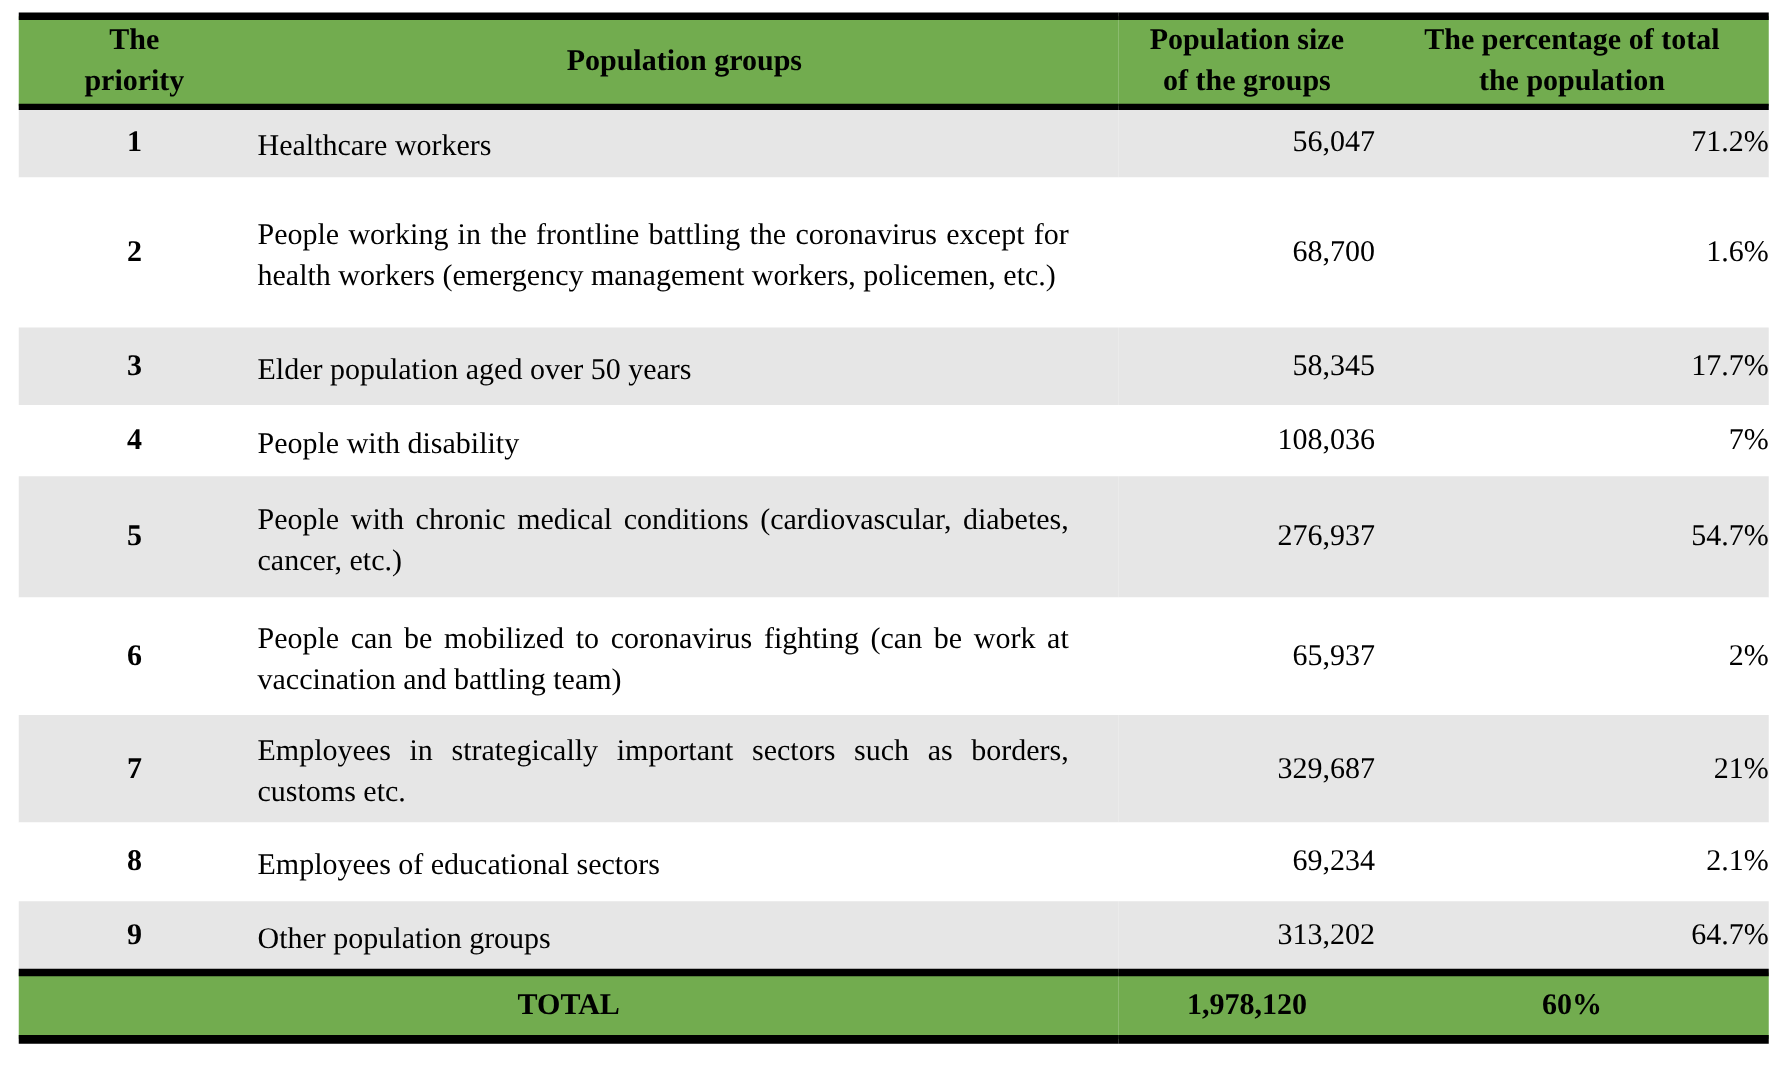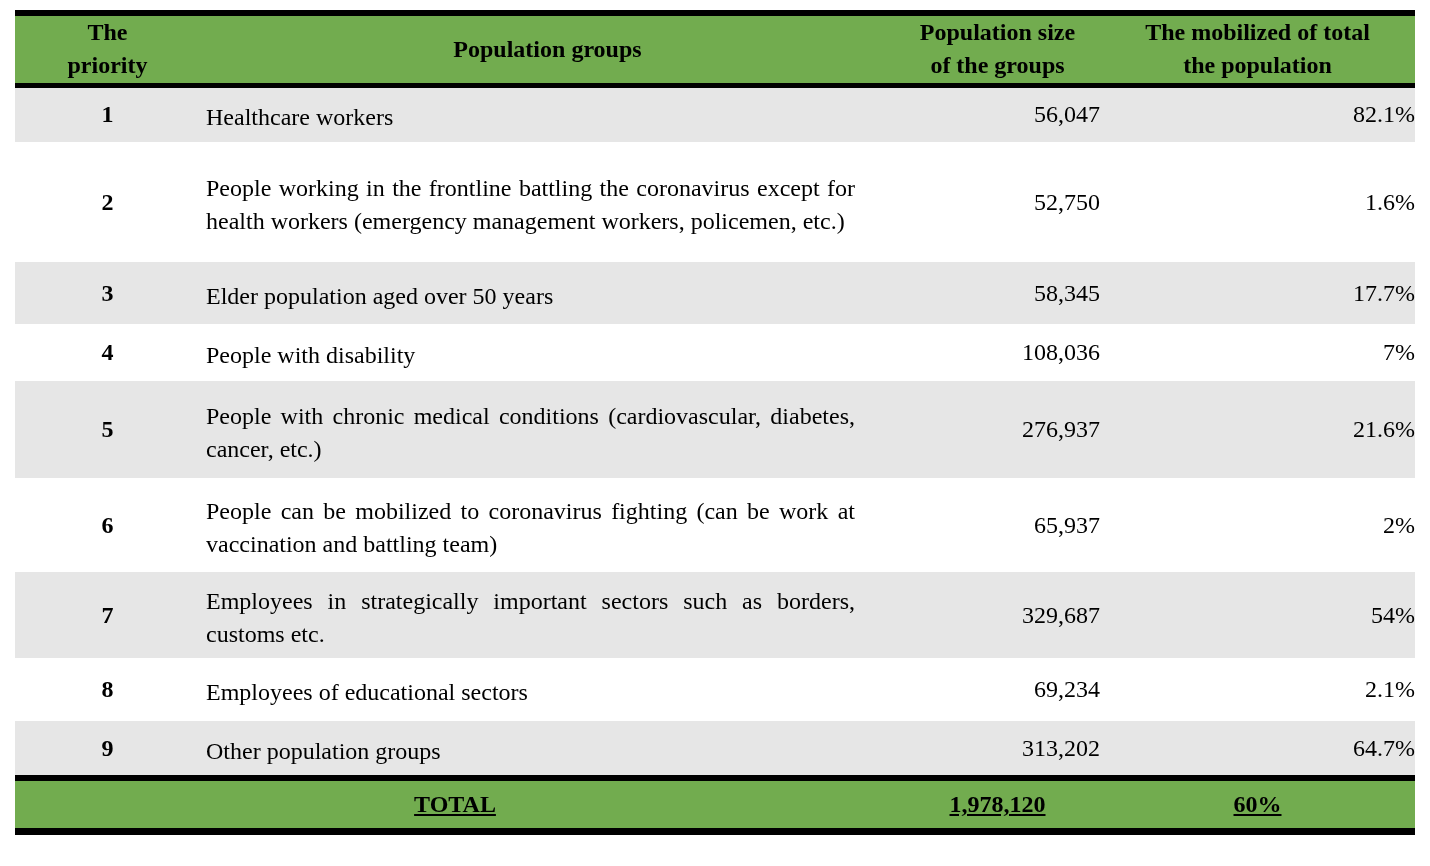--- a/index.html
+++ b/index.html
@@ -70,87 +70,86 @@
   td.c-size, td.c-pct { text-align: right; }
 
   tfoot tr { height: 53px; }
   tfoot td {
     background: #72ac4f;
     border-top: 6px solid #000;
     font-weight: bold;
     font-size: 24px;
     text-align: center;
     vertical-align: middle;
-    text-decoration: underline;
   }
 </style>
 </head>
 <body>
 
 <div class="page">
   <table class="priority-table">
     <colgroup>
       <col class="c1">
         <col class="c2">
         <col class="c3">
         <col class="c4">
     </colgroup>
     <thead>
       <tr>
         <th>The
 priority</th>
         <th>Population groups</th>
         <th>Population size
 of the groups</th>
-        <th>The mobilized of total
+        <th>The percentage of total
 the population</th>
       </tr>
     </thead>
     <tbody>
       <tr>
         <td class="c-priority">1</td>
         <td class="c-group">Healthcare workers</td>
         <td class="c-size">56,047</td>
-        <td class="c-pct">82.1%</td>
+        <td class="c-pct">71.2%</td>
       </tr>
       <tr>
         <td class="c-priority">2</td>
         <td class="c-group">People working in the frontline battling the coronavirus except for health workers (emergency management workers, policemen, etc.)</td>
-        <td class="c-size">52,750</td>
+        <td class="c-size">68,700</td>
         <td class="c-pct">1.6%</td>
       </tr>
       <tr>
         <td class="c-priority">3</td>
         <td class="c-group">Elder population aged over 50 years</td>
         <td class="c-size">58,345</td>
         <td class="c-pct">17.7%</td>
       </tr>
       <tr>
         <td class="c-priority">4</td>
         <td class="c-group">People with disability</td>
         <td class="c-size">108,036</td>
         <td class="c-pct">7%</td>
       </tr>
       <tr>
         <td class="c-priority">5</td>
         <td class="c-group">People with chronic medical conditions (cardiovascular, diabetes, cancer, etc.)</td>
         <td class="c-size">276,937</td>
-        <td class="c-pct">21.6%</td>
+        <td class="c-pct">54.7%</td>
       </tr>
       <tr>
         <td class="c-priority">6</td>
         <td class="c-group">People can be mobilized to coronavirus fighting (can be work at vaccination and battling team)</td>
         <td class="c-size">65,937</td>
         <td class="c-pct">2%</td>
       </tr>
       <tr>
         <td class="c-priority">7</td>
         <td class="c-group">Employees in strategically important sectors such as borders, customs etc.</td>
         <td class="c-size">329,687</td>
-        <td class="c-pct">54%</td>
+        <td class="c-pct">21%</td>
       </tr>
       <tr>
         <td class="c-priority">8</td>
         <td class="c-group">Employees of educational sectors</td>
         <td class="c-size">69,234</td>
         <td class="c-pct">2.1%</td>
       </tr>
       <tr>
         <td class="c-priority">9</td>
         <td class="c-group">Other population groups</td>

